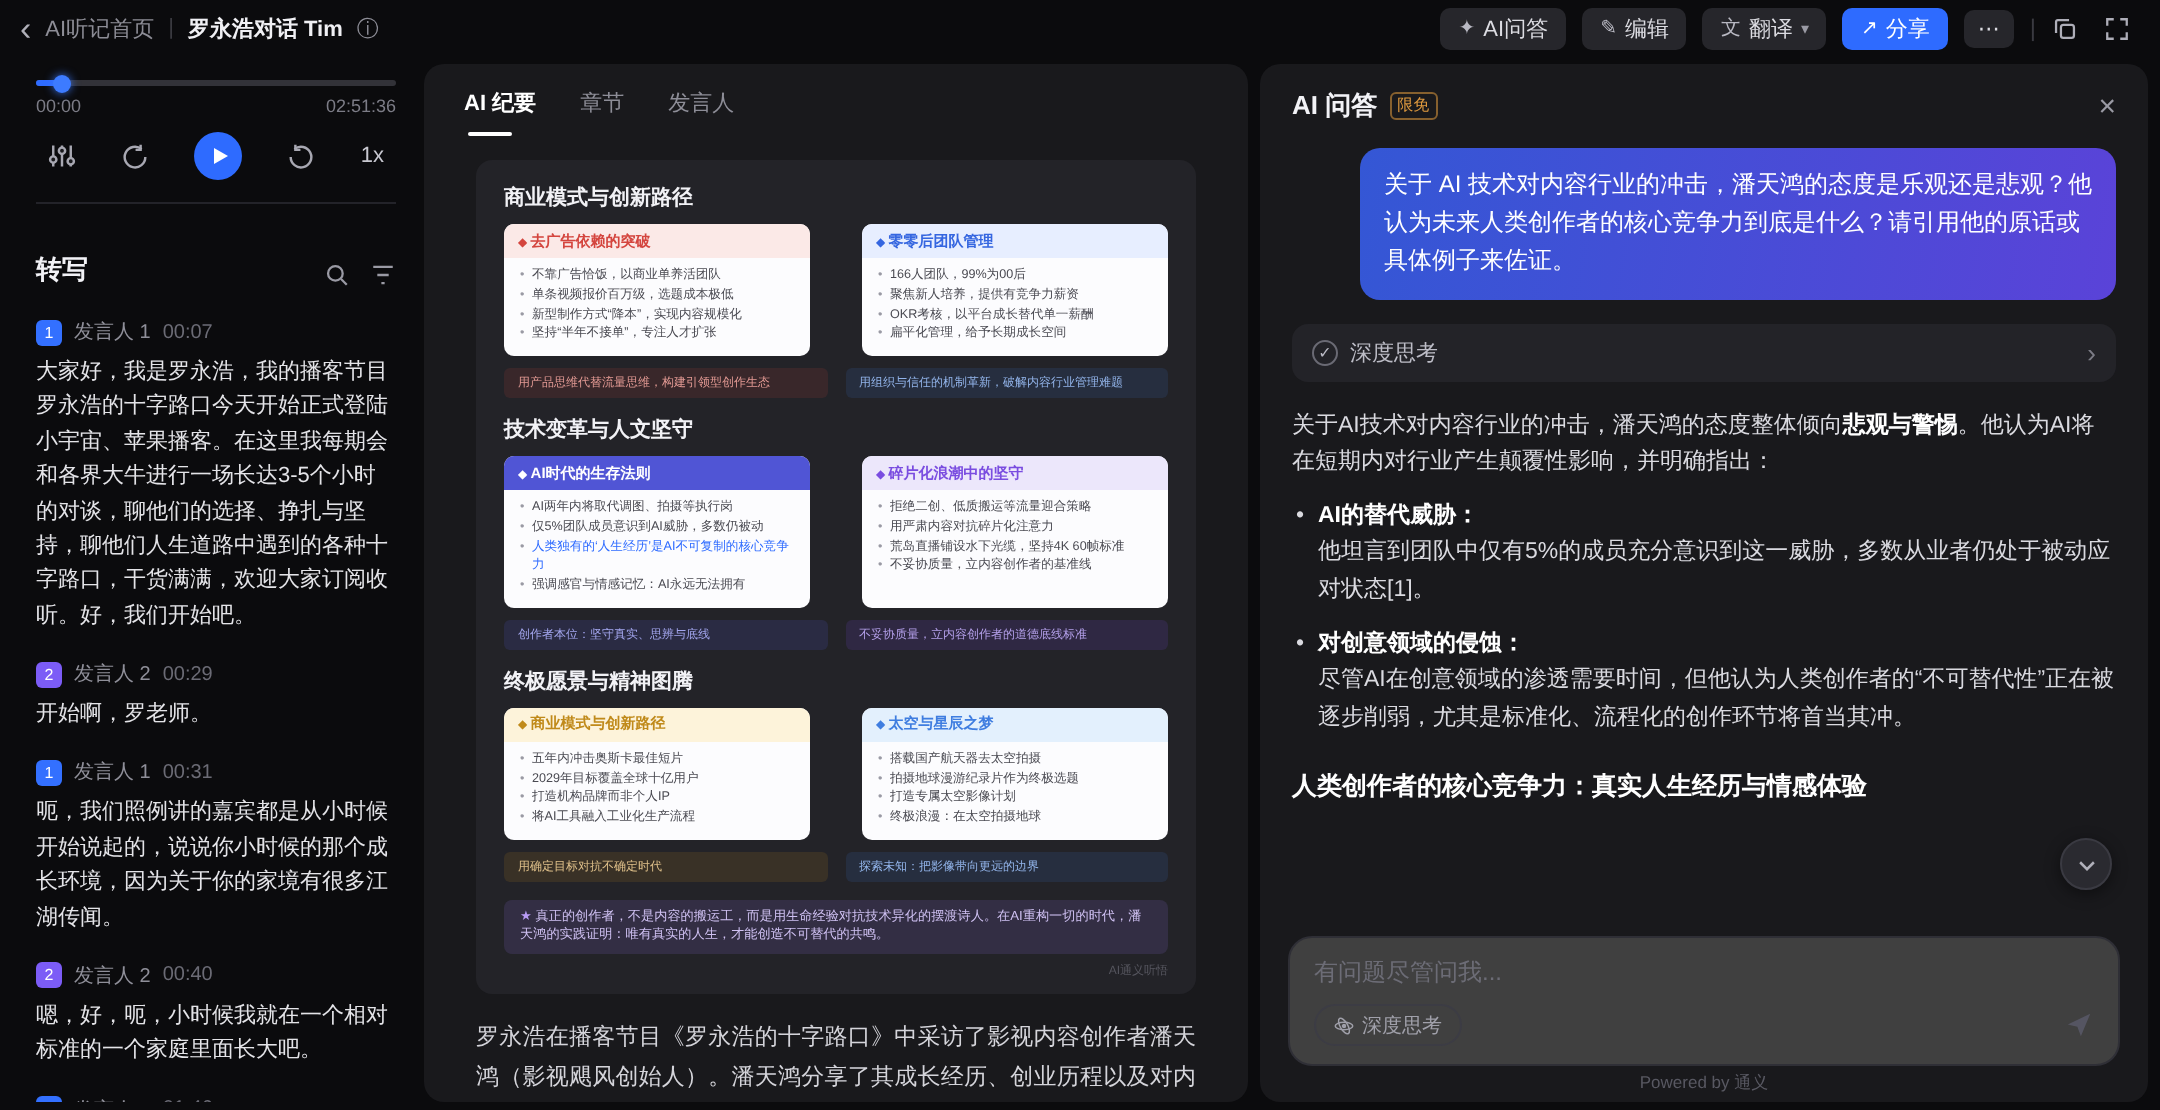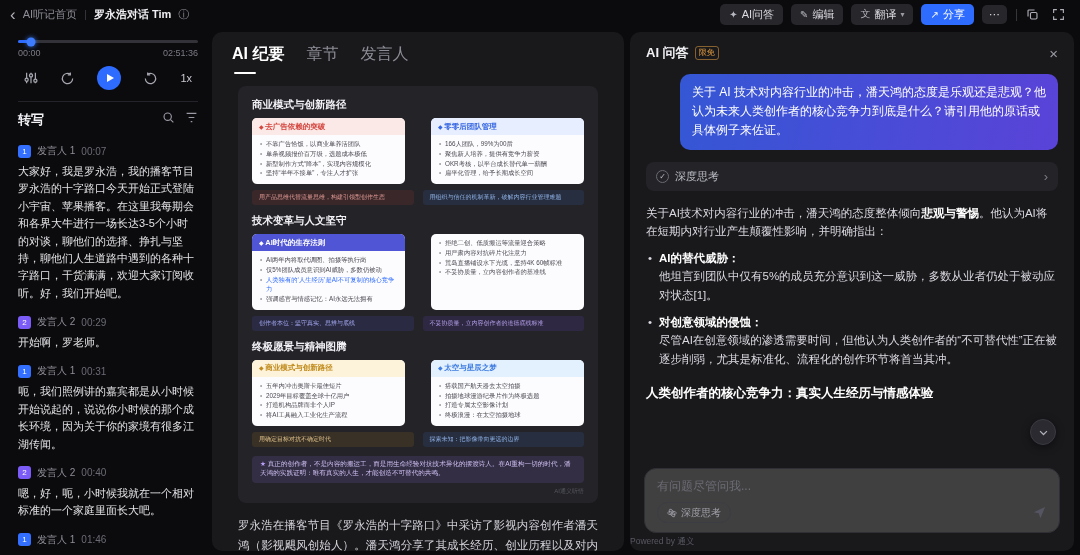--- a/index.html
+++ b/index.html
@@ -32,37 +32,37 @@
 .track{position:relative;height:3px;background:#323238;border-radius:2px}
 .track-fill{position:absolute;left:0;top:0;height:3px;width:7%;background:#2e6bff;border-radius:2px}
 .knob{position:absolute;left:7%;top:50%;width:9px;height:9px;border-radius:50%;background:#3d7bff;transform:translate(-50%,-50%);box-shadow:0 0 5px rgba(61,123,255,.9)}
 .times{display:flex;justify-content:space-between;font-size:9px;color:#7c7c86;margin-top:5px}
 .controls{display:flex;align-items:center;justify-content:space-between;margin-top:8px;padding:0 6px}
 .ctl{color:#a8a8b2;display:flex;align-items:center;cursor:pointer}
 .play{width:24px;height:24px;border-radius:50%;background:#2e6bff;display:flex;align-items:center;justify-content:center;cursor:pointer}
 .play-tri{width:0;height:0;border-left:7px solid #fff;border-top:4.5px solid transparent;border-bottom:4.5px solid transparent;margin-left:2px}
 .speed{font-size:11px;color:#c8c8d0;cursor:pointer}
 .sb-divider{height:1px;background:#232329;margin:11px 0 0}
-.tr-head{display:flex;align-items:flex-start;margin:9px 6px 0}
+.tr-head{display:flex;align-items:flex-end;margin:24px 6px 0}
 .tr-title{font-size:13px;font-weight:bold;color:#f2f2f6}
 .tr-icons{margin-left:auto;display:flex;gap:10px;color:#9a9aa4}
 .tr-icons svg{cursor:pointer}
 .entries{overflow:hidden;margin-top:2px;padding:0 6px;flex:1}
 .entry{margin-top:13px;cursor:pointer}
 .e-head{display:flex;align-items:center;gap:6px}
 .badge{width:13px;height:13px;border-radius:3px;color:#fff;font-size:8px;display:flex;align-items:center;justify-content:center}
 .b1{background:#3370ff}.b2{background:#7c5cf6}
 .spk{font-size:10px;color:#8f8f99}
 .etime{font-size:10px;color:#6b6b75}
 .e-text{margin-top:5px;font-size:11px;line-height:1.58;color:#e4e4e8}
 
 
 .center{flex:1;background:#19191c;border-radius:10px;overflow:hidden;display:flex;flex-direction:column;min-width:0}
 .tabs{display:flex;gap:22px;padding:12px 20px 0}
-.tab{font-size:16px;color:#8d8d97;padding-bottom:9px;cursor:pointer;position:relative}
+.tab{font-size:11px;color:#8d8d97;padding-bottom:9px;cursor:pointer;position:relative}
 .tab.active{color:#fff;font-weight:bold}
 .tab.active::after{content:"";position:absolute;left:2px;bottom:0;width:22px;height:2.5px;background:#fff;border-radius:2px}
 .center-body{flex:1;overflow:hidden;padding:12px 26px 0}
 .slide{background:#232328;border-radius:8px;padding:12px 14px 7px}
 .sec-title{font-size:10.5px;font-weight:bold;color:#f2f2f6;margin:9px 0 6px}
 .sec.first .sec-title{margin-top:0}
 .cards{display:flex;gap:26px}
 .scard{flex:1;background:#fcfcfe;border-radius:5px;overflow:hidden}
 .sc-h{font-size:7.5px;font-weight:bold;padding:3.5px 7px}
 .sc-h::before{content:"◆ ";font-size:6px}
@@ -109,21 +109,21 @@
 .blabel{font-weight:bold;color:#fff;display:block}
 .btext{display:block}
 .ans h3{font-size:12.5px;color:#fff;margin-top:14px}
 .input-wrap{position:absolute;left:14px;right:14px;bottom:18px;background:#404040;border:1px solid #2f2f36;border-radius:12px;padding:10px 12px 9px}
 .input-row input{width:100%;background:transparent;border:none;outline:none;color:#e8e8ec;font-size:12px;font-family:inherit}
 .input-row input::placeholder{color:#6c6c76}
 .input-actions{display:flex;align-items:center;margin-top:9px}
 .dt-pill{display:flex;align-items:center;gap:4px;border:1px solid #3c3c44;border-radius:20px;padding:2.5px 9px;font-size:10px;color:#a0a0aa;cursor:pointer}
 .send{margin-left:auto;color:#555562;cursor:pointer;display:flex}
 .scroll-btn{position:absolute;right:18px;bottom:106px;width:26px;height:26px;border-radius:50%;background:#2a2a30;border:1px solid #3a3a42;display:flex;align-items:center;justify-content:center;color:#b0b0ba;box-shadow:0 2px 8px rgba(0,0,0,.45);cursor:pointer}
-.powered{position:absolute;bottom:3px;left:0;right:0;text-align:left;font-size:8.5px;color:#585862}
+.powered{position:absolute;bottom:3px;left:0;right:0;text-align:center;font-size:8.5px;color:#585862}
 svg{display:block}
 </style>
 </head>
 <body>
 
 <header class="topbar">
   <div class="tb-left">
     <span class="back">‹</span>
     <span class="crumb">AI听记首页</span>
     <span class="tb-div">|</span>
@@ -308,20 +308,21 @@
             <div class="scard">
               <div class="sc-h h-indigo">AI时代的生存法则</div>
               <ul class="sc-b">
                 <li>AI两年内将取代调图、拍摄等执行岗</li>
                 <li>仅5%团队成员意识到AI威胁，多数仍被动</li>
                 <li class="hl">人类独有的‘人生经历’是AI不可复制的核心竞争力</li>
                 <li>强调感官与情感记忆：AI永远无法拥有</li>
               </ul>
             </div>
             <div class="scard">
+              <div class="sc-h h-purple">碎片化浪潮中的坚守</div>
               <ul class="sc-b">
                 <li>拒绝二创、低质搬运等流量迎合策略</li>
                 <li>用严肃内容对抗碎片化注意力</li>
                 <li>荒岛直播铺设水下光缆，坚持4K 60帧标准</li>
                 <li>不妥协质量，立内容创作者的基准线</li>
               </ul>
             </div>
           </div>
           <div class="foots">
             <div class="foot f-indigo">创作者本位：坚守真实、思辨与底线</div>

